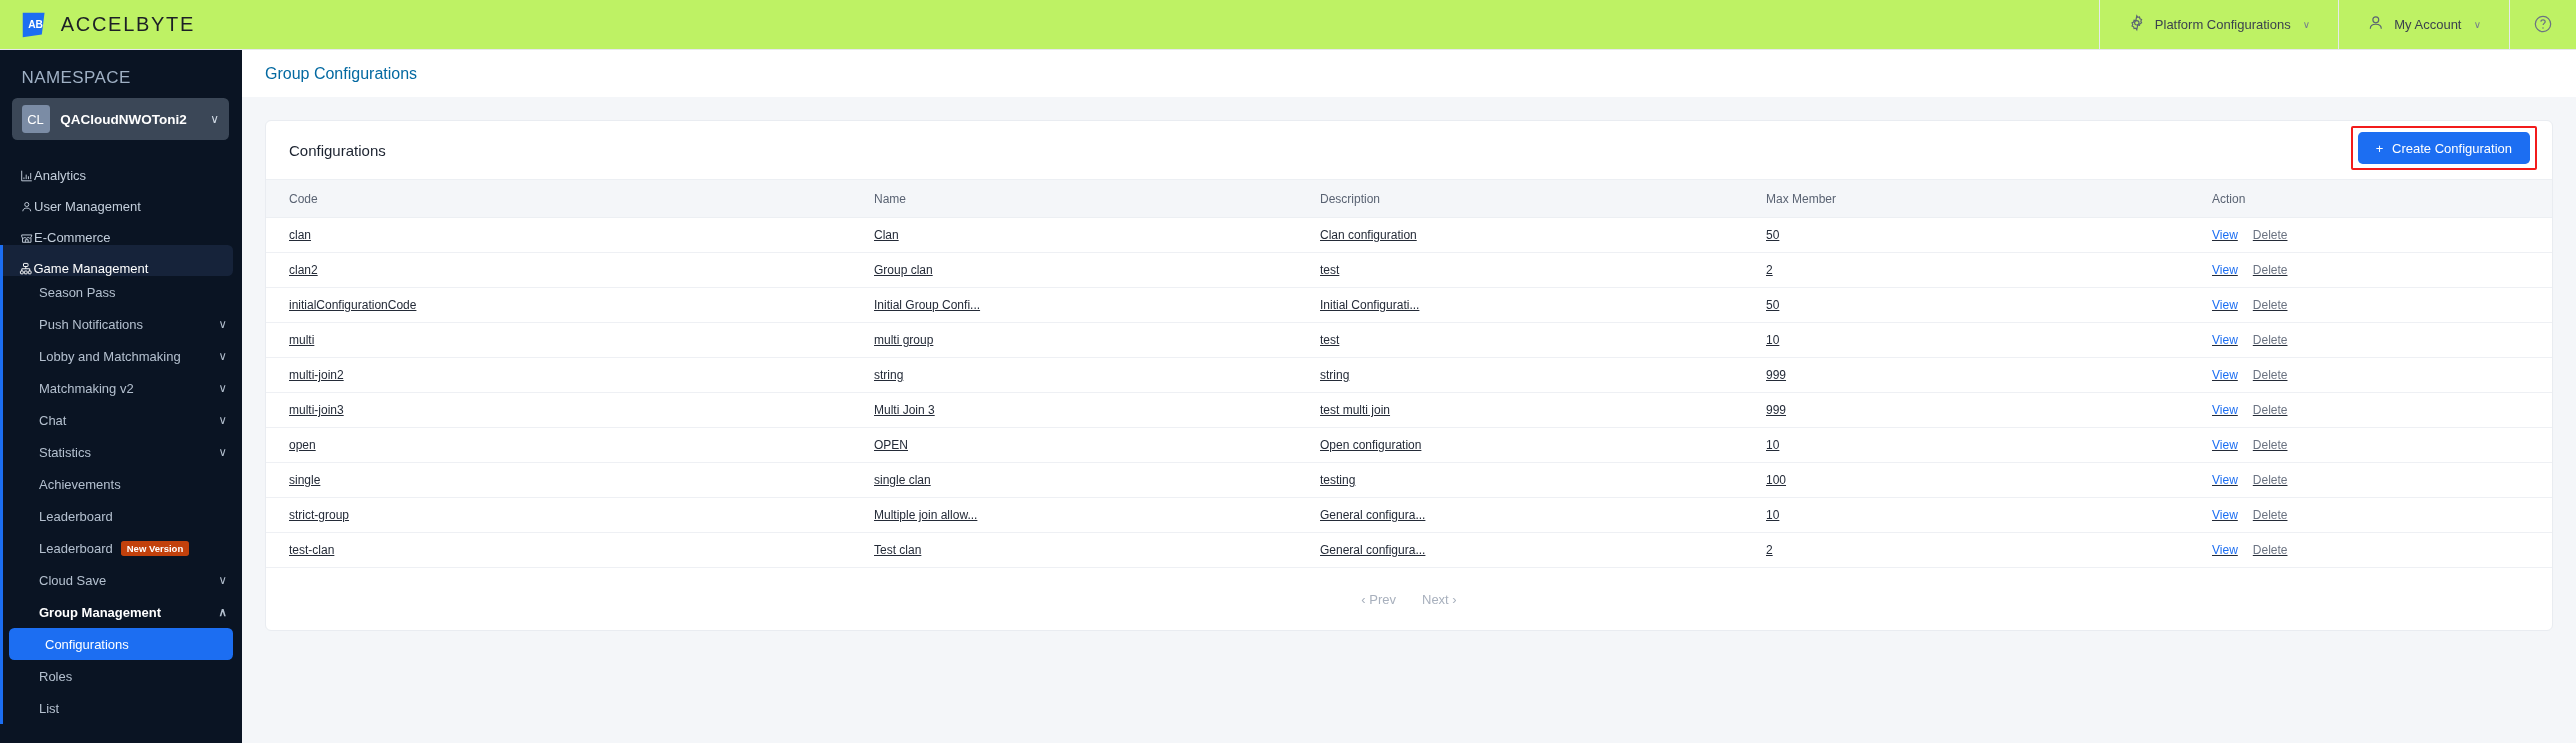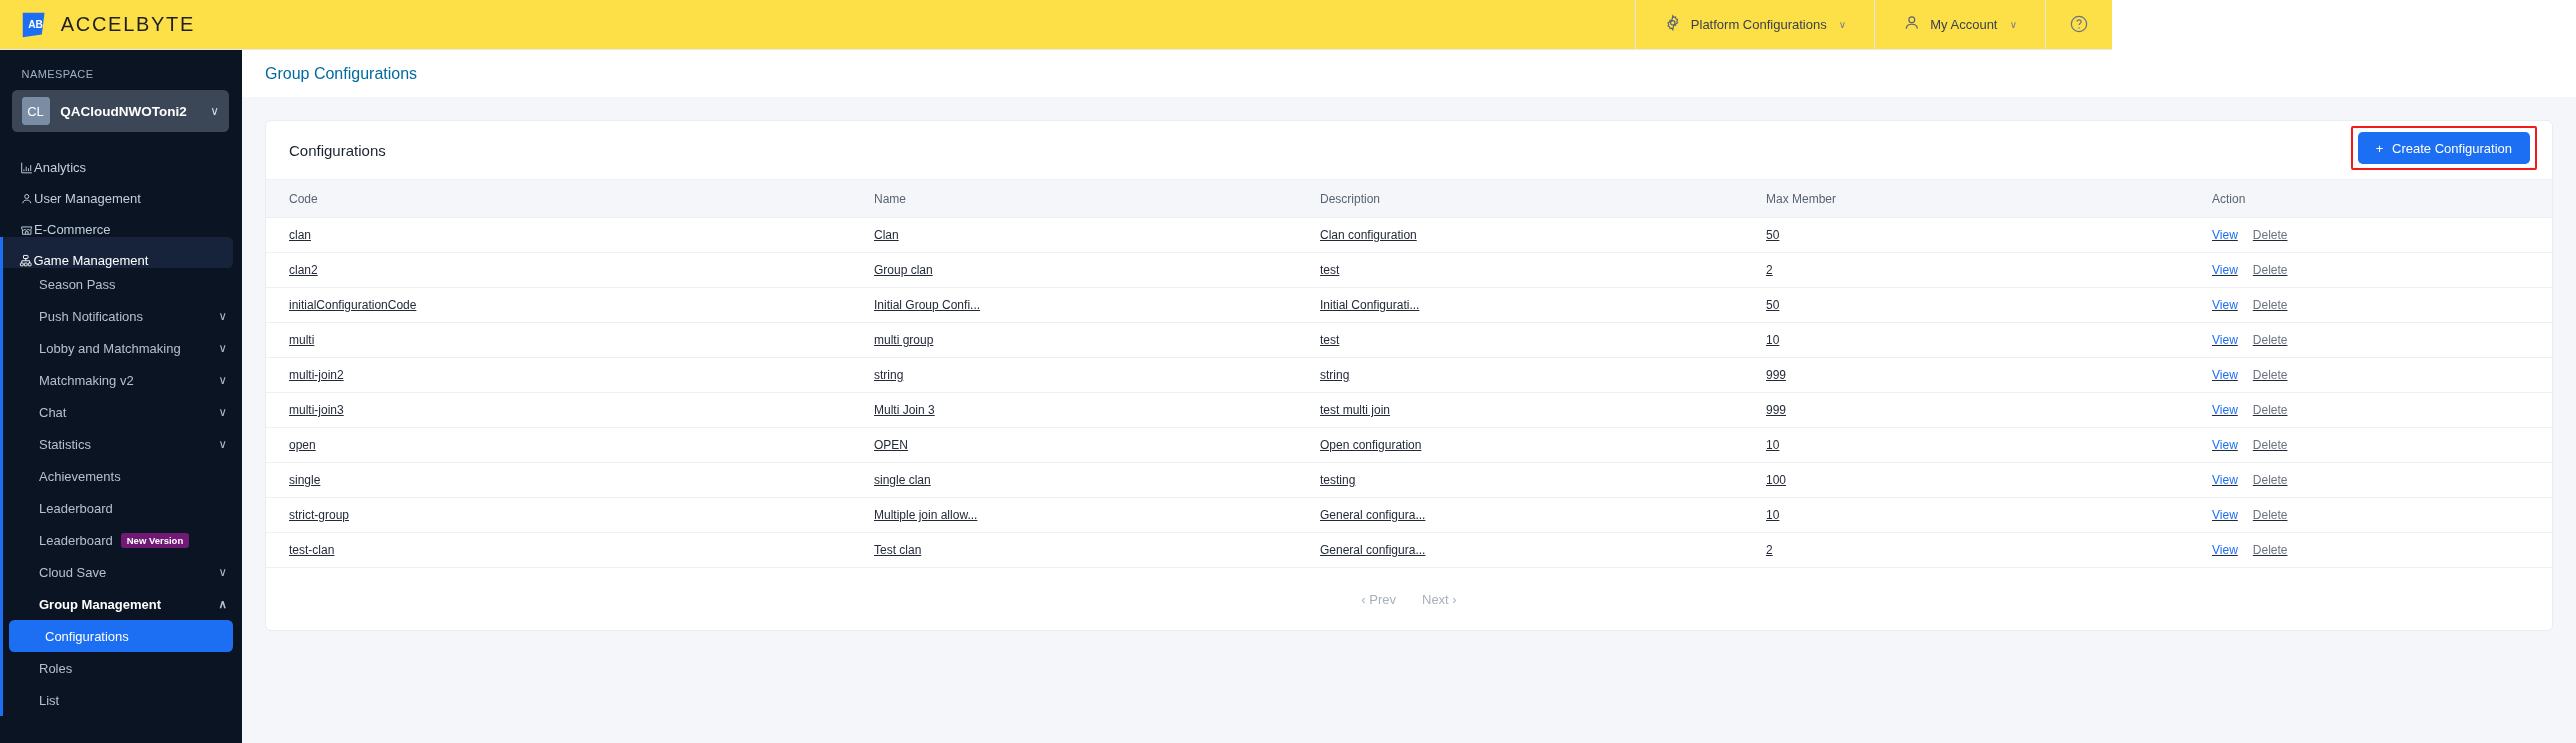--- a/index.html
+++ b/index.html
@@ -6,22 +6,22 @@
   html, body {
     width: 2576px; height: 743px;
     font-family: "Liberation Sans", sans-serif;
     background: #ffffff;
     overflow: hidden;
   }
 
   
   .topbar {
     position: absolute; top: 0; left: 0;
-    width: 2112px; height: 50px;
-    background: #fde047;
+    width: 2576px; height: 50px;
+    background: #bef264;
     border-bottom: 0.7px solid #e6e8ec;
     display: flex; align-items: center;
     z-index: 30;
   }
   .brand { display: flex; align-items: center; gap: 10.8px; padding-left: 20px; }
   .brand-mark {
     width: 30px; height: 30px; position: relative;
   }
   .brand-mark svg { display: block; }
   .brand-text {
@@ -46,21 +46,21 @@
 
   
   .sidebar {
     position: absolute; top: 50px; left: 0;
     width: 242px; height: 693px;
     background: #0a1423;
     overflow: hidden;
     z-index: 20;
   }
   .ns-label {
-    color: #9fb0c4; font-size: 11px; letter-spacing: 0.4px;
+    color: #9fb0c4; font-size: 17px; letter-spacing: 0.4px;
     padding: 17.6px 0 0 21.6px;
   }
   .ns-box {
     margin: 10.8px 13.5px 0 12px;
     background: #3b4757; border-radius: 5.4px;
     height: 42px; display: flex; align-items: center; padding: 0 9.5px;
     cursor: pointer;
   }
   .ns-badge {
     width: 28px; height: 28px; border-radius: 3.4px;
@@ -92,21 +92,21 @@
     height: 32px; padding-left: 36px; padding-right: 15px;
     color: #b4c0cf; font-size: 13px; cursor: pointer;
   }
   .nav-sub.bold { color: #ffffff; font-weight: 700; }
   .nav-sub .sub-chev { margin-left: auto; color: #b4c0cf; font-size: 11.5px; }
   .nav-sub.selected {
     background: #1c6ef2; color: #ffffff; border-radius: 5.4px;
     margin: 0 9.5px 0 6px; padding-left: 36px; font-weight: 400;
   }
   .badge-new {
-    background: #701a75; color: #ffffff; font-size: 9.5px; font-weight: 700;
+    background: #c2410c; color: #ffffff; font-size: 9.5px; font-weight: 700;
     border-radius: 2.7px; padding: 2px 6px; margin-left: 8px;
     white-space: nowrap;
   }
 
   
   .main {
     position: absolute; top: 50px; left: 242px;
     width: 2334px; height: 693px;
     background: #f4f6f9;
   }

